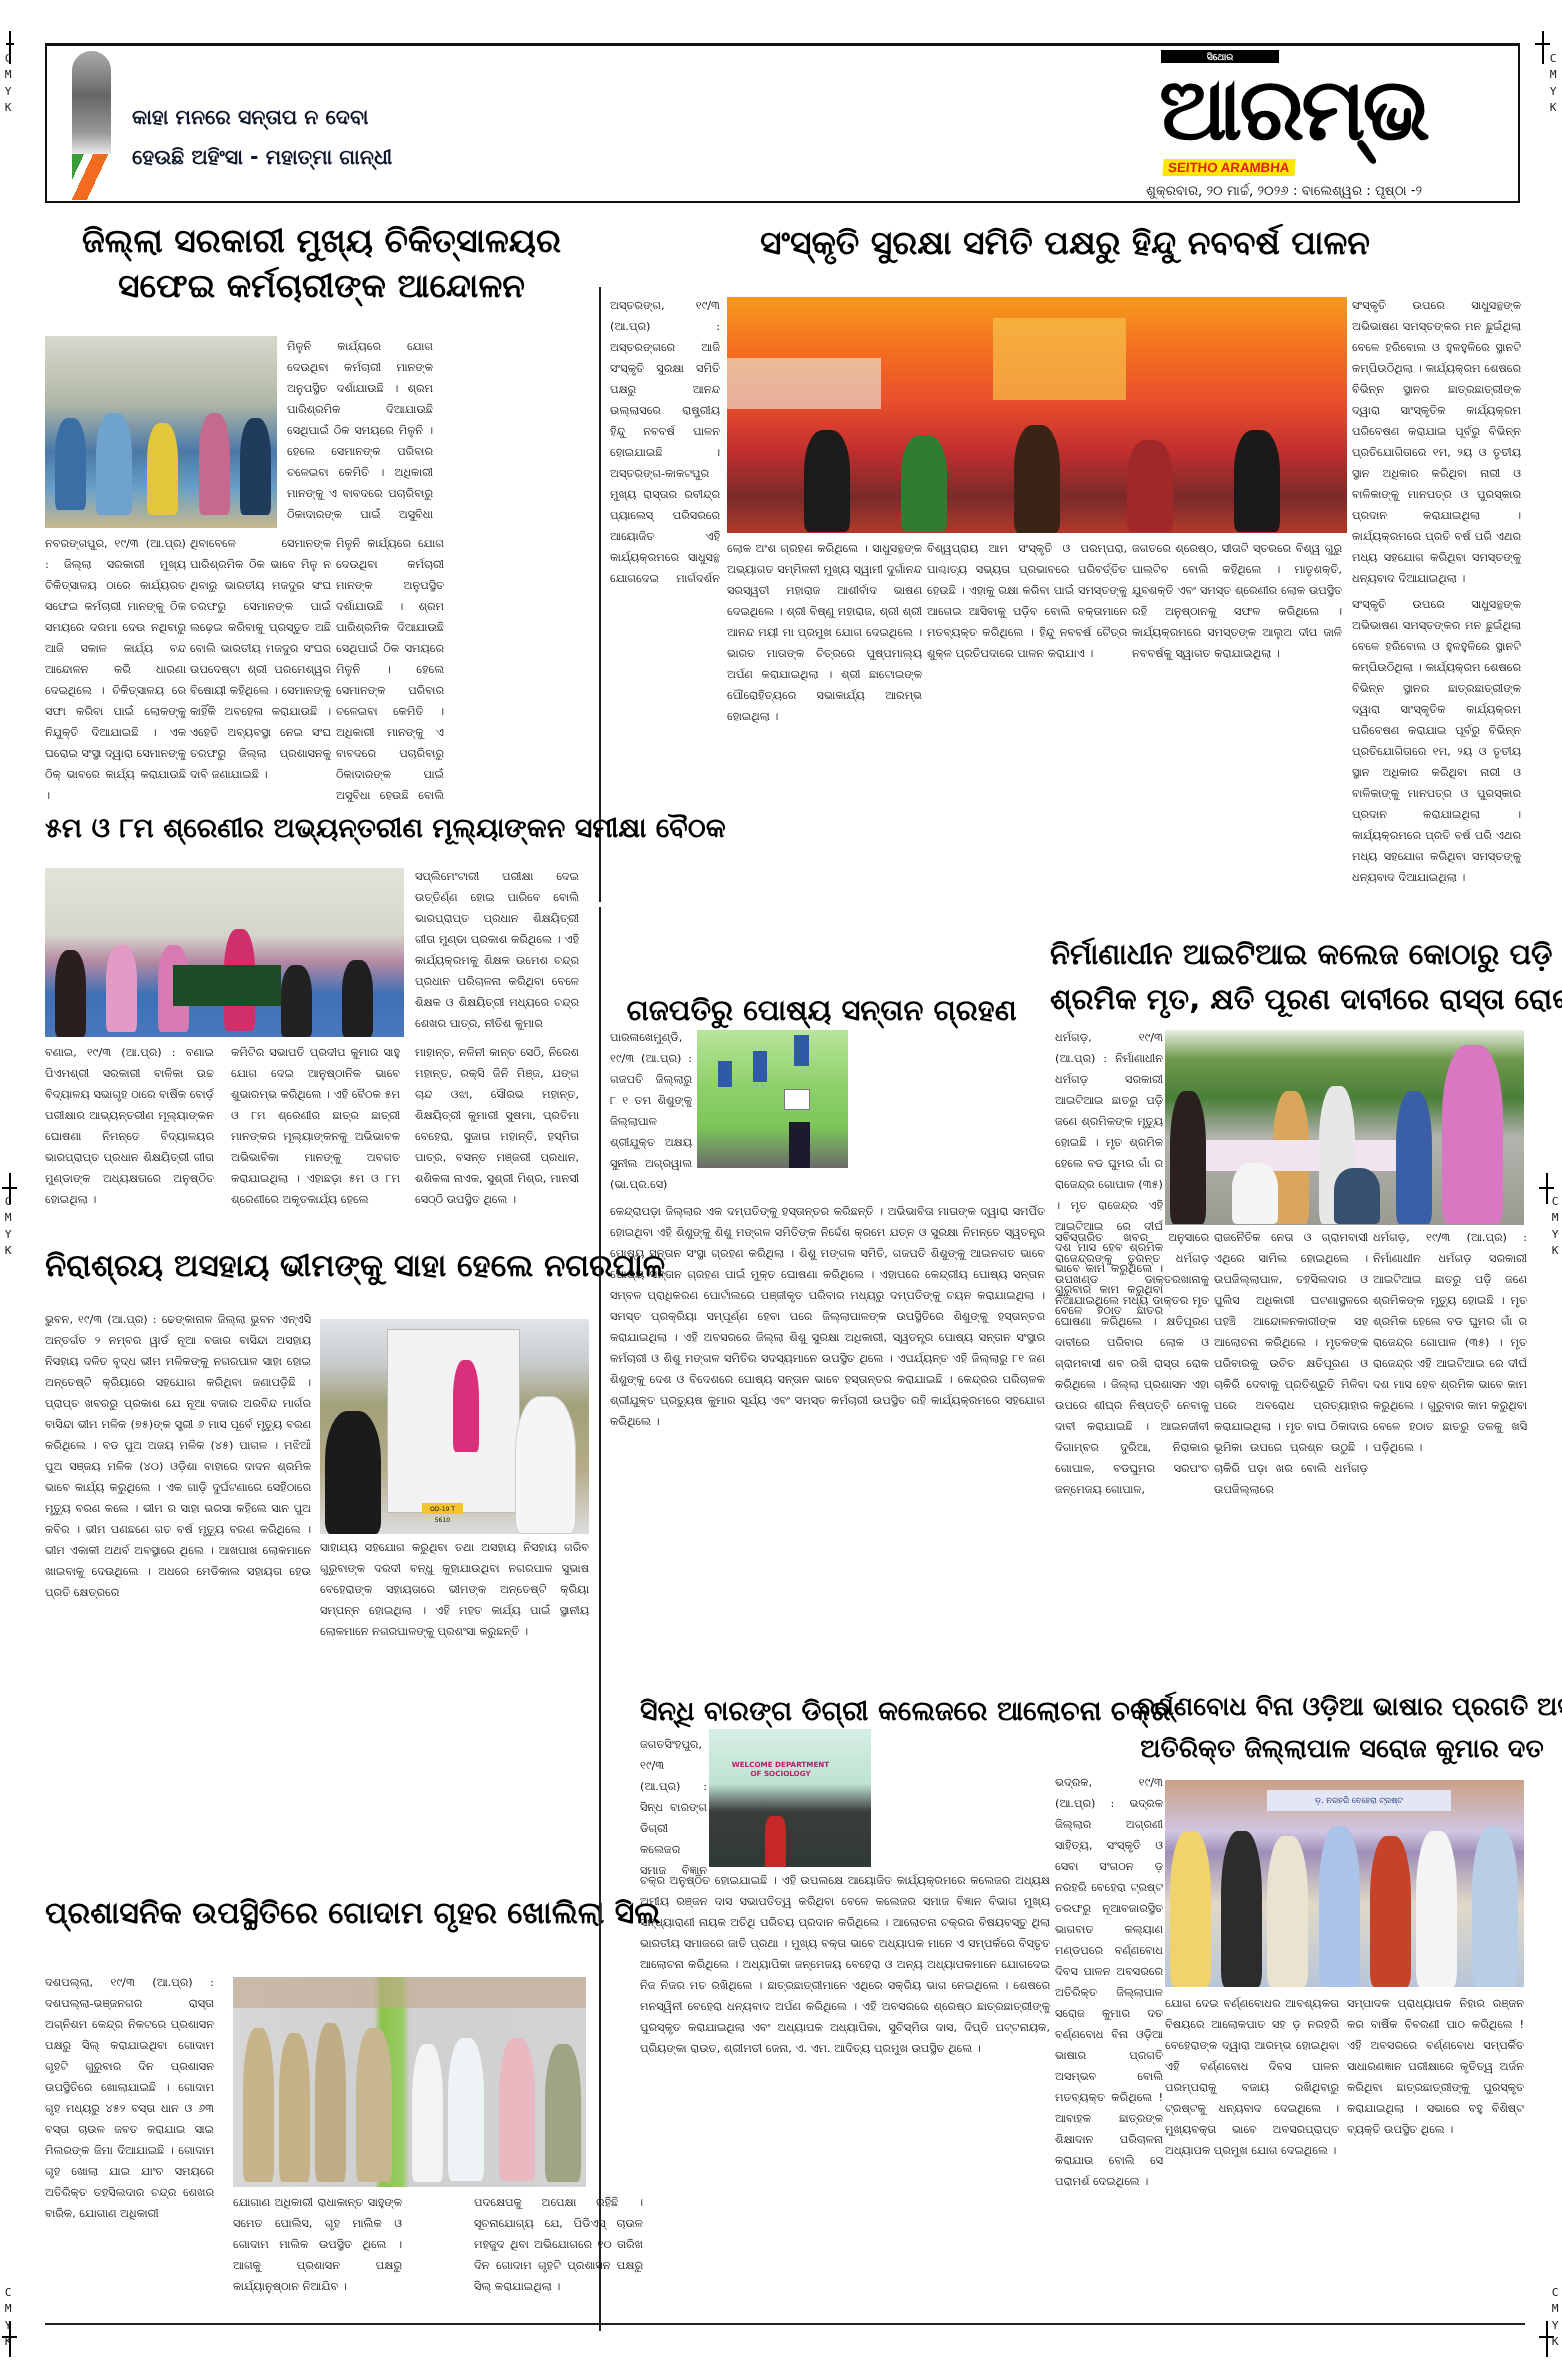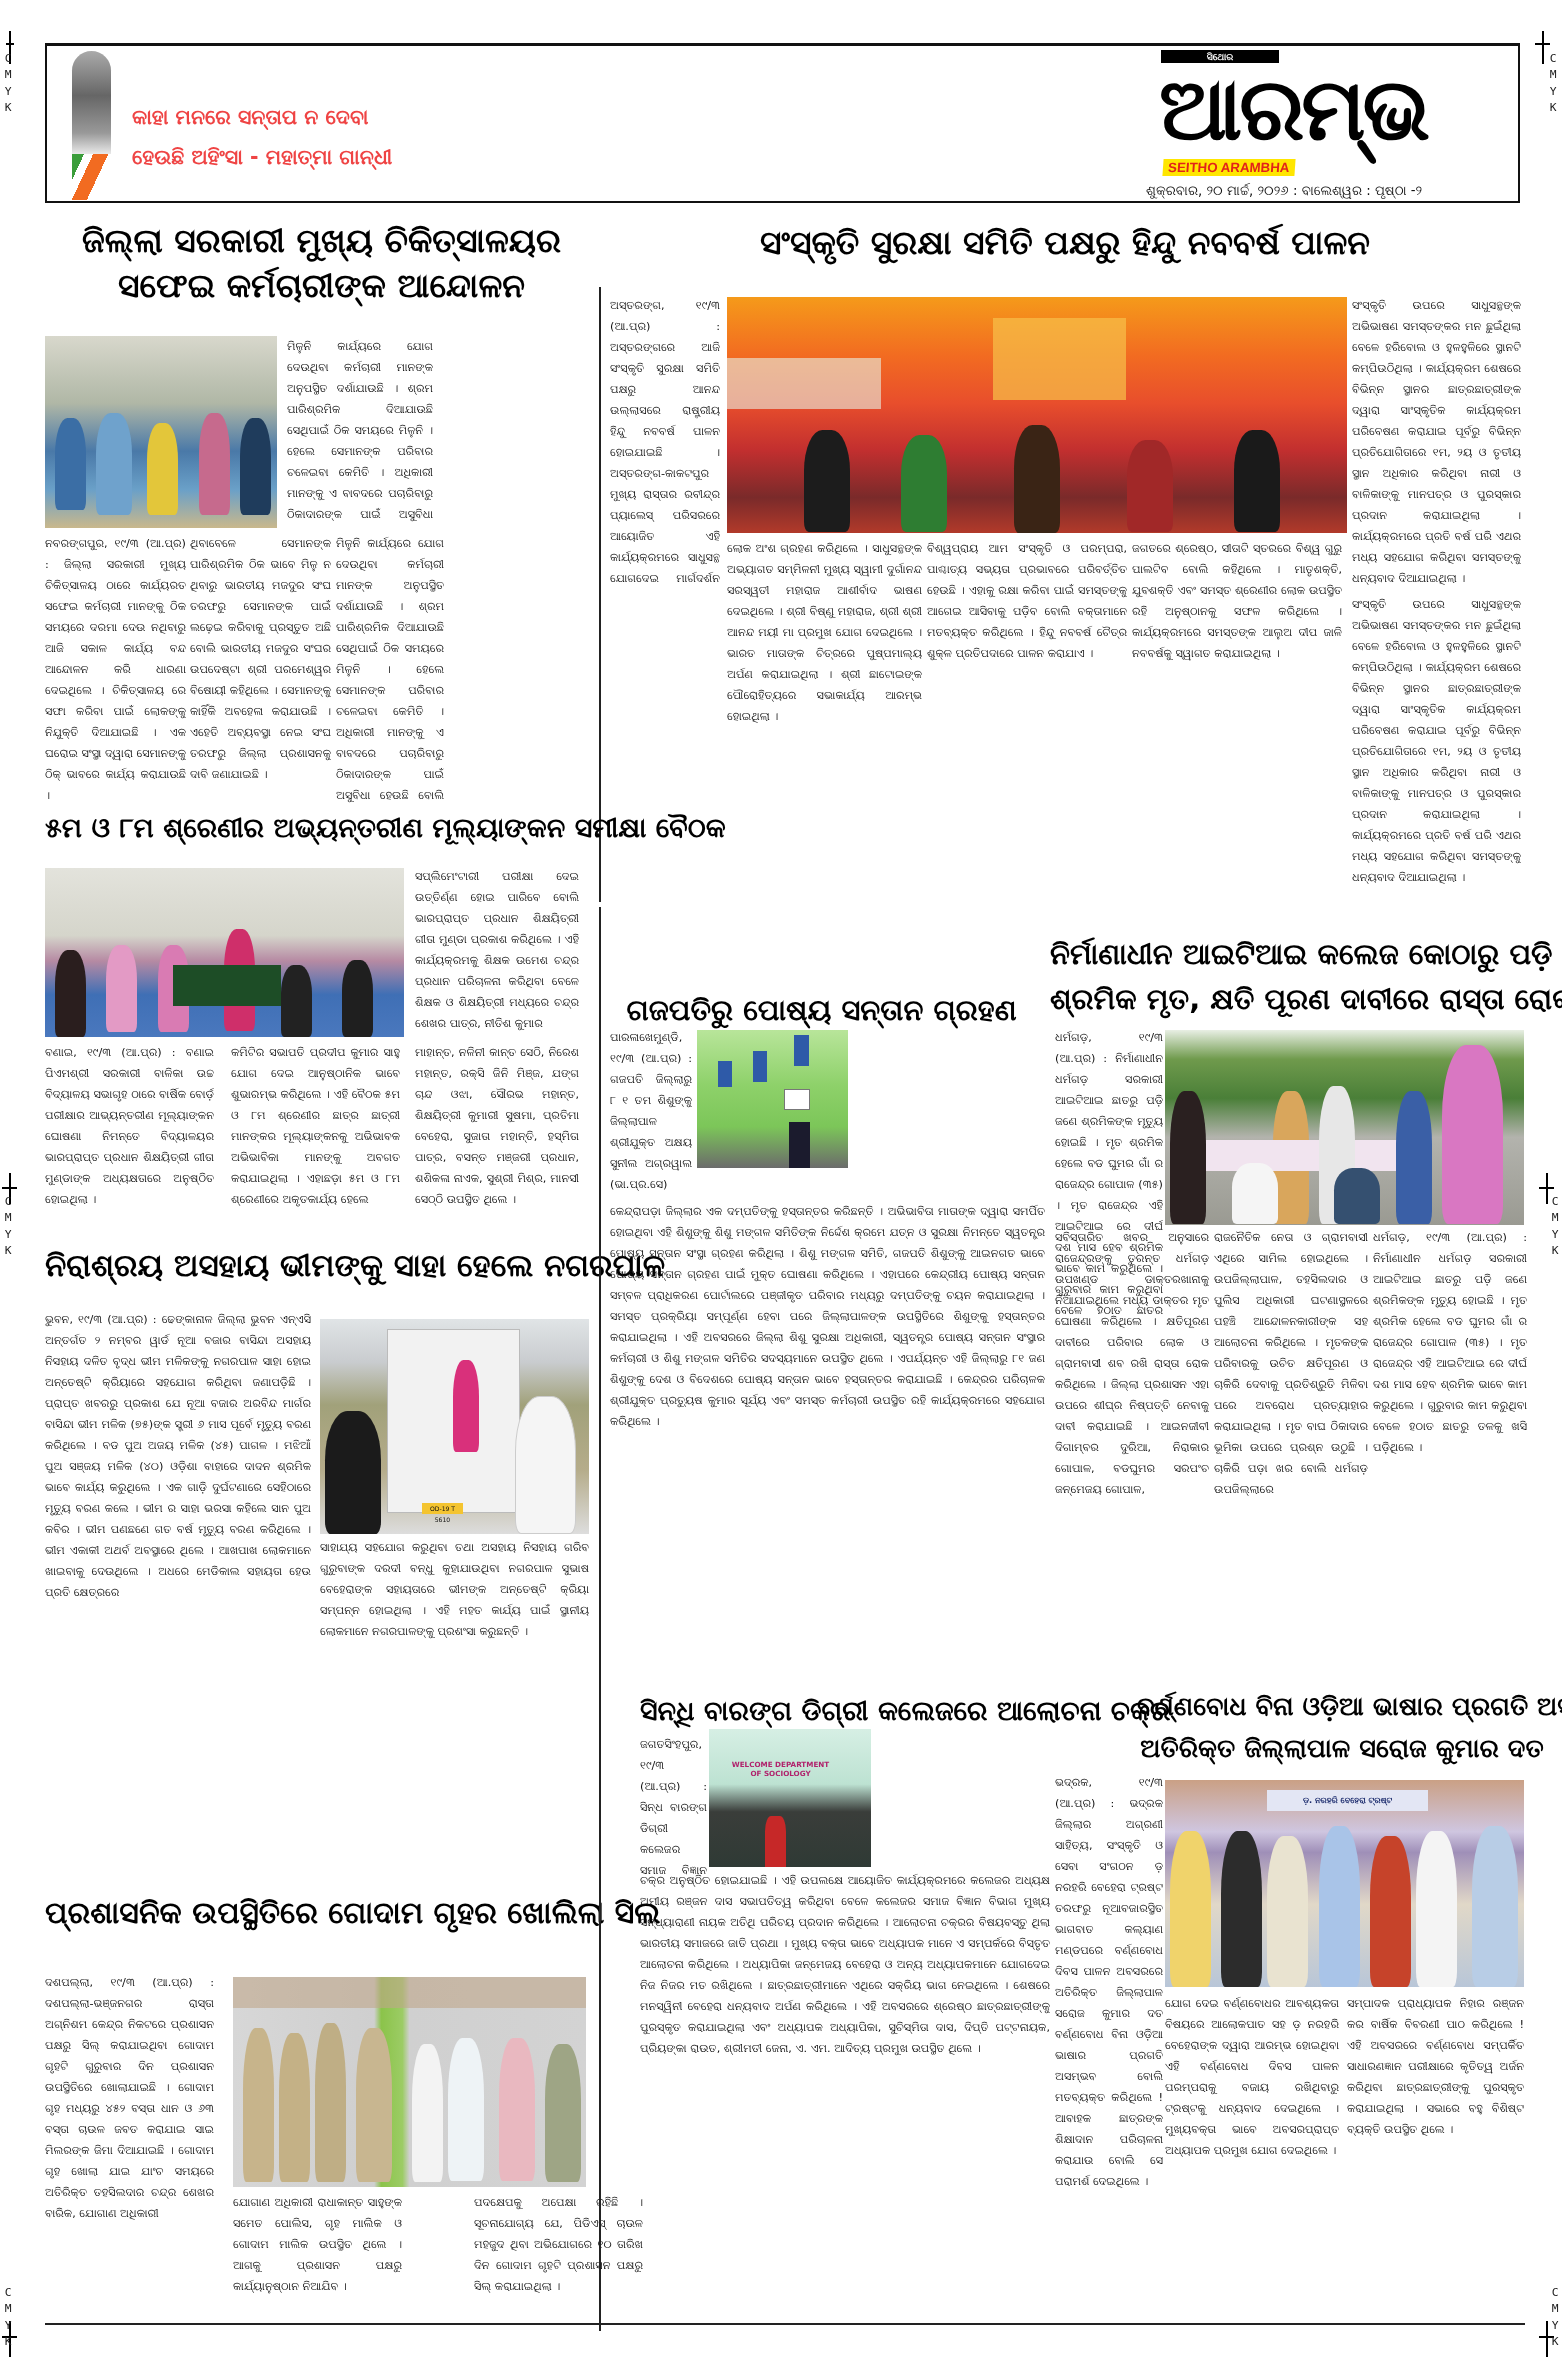--- a/index.html
+++ b/index.html
@@ -6,21 +6,21 @@
   html,body{width:1563px;height:2366px;background:#fff;overflow:hidden;}
   body{position:relative;font-family:"DejaVu Sans",sans-serif;color:#111;}
   .abs{position:absolute;}
   .crop{position:absolute;width:0;height:0;}
   .crop .v{position:absolute;width:2px;height:82px;background:#000;}
   .crop .h{position:absolute;height:2px;width:41px;background:#000;}
   .crop .cmyk{position:absolute;font-size:11.3px;line-height:16.4px;width:12.3px;text-align:center;font-family:"DejaVu Sans Mono",monospace;color:#222;white-space:pre;}
   .masthead{left:45px;top:43px;width:1475px;height:160px;border:2.6px solid #111;border-top-width:3.6px;border-bottom-width:2.6px;}
   .gandhi-photo{position:absolute;left:24.6px;top:5.1px;width:39px;height:149px;background:linear-gradient(180deg,#aaa 0%,#666 30%,#999 55%,#eee 70%);border-radius:20.5px 20.5px 3.1px 3.1px;}
   .sash{position:absolute;left:24.6px;top:108px;width:39px;height:46px;background:linear-gradient(115deg,#3a9d3a 0%,#3a9d3a 20%,#fff 20%,#fff 35%,#f26b21 35%,#f26b21 60%,#fff 60%);}
-  .quote{position:absolute;left:85px;top:51px;font-family:"DejaVu Sans",sans-serif;font-weight:bold;font-size:20.5px;line-height:40px;color:#ef4444;}
+  .quote{position:absolute;left:85px;top:51px;font-family:"DejaVu Sans",sans-serif;font-weight:bold;font-size:20.5px;line-height:40px;color:#0f172a;}
   .logo-wrap{position:absolute;left:1114px;top:0px;width:149px;height:138px;}
   .logo-band{position:absolute;left:0;top:4.1px;width:118px;height:13.3px;background:#000;color:#fff;font-size:9.2px;text-align:center;line-height:13.3px;font-weight:bold;}
   .logo-main{position:absolute;left:-2px;top:15.4px;font-size:86px;font-weight:bold;line-height:97px;color:#000;letter-spacing:-3.1px;}
   .logo-tag{position:absolute;left:2px;top:113px;background:#ffe600;color:#e2231a;font-weight:bold;font-size:13.3px;padding:1px 5.1px;font-family:"Liberation Sans",sans-serif;transform:skewX(-4deg);}
   .dateline{position:absolute;left:1099px;top:137px;font-size:13.3px;color:#111;white-space:nowrap;}
   .headline{position:absolute;font-weight:bold;color:#000000;text-align:center;white-space:nowrap;font-family:"DejaVu Sans",sans-serif;}
   .col{position:absolute;font-size:11.3px;line-height:21px;color:#111;text-align:justify;overflow:hidden;font-family:"DejaVu Sans",sans-serif;}
   .photo{position:absolute;overflow:hidden;}
   .vrule{position:absolute;width:1.5px;background:#222;}
   .hrule{position:absolute;height:1.5px;background:#222;}
@@ -211,21 +211,21 @@
   <div style="position:absolute;left:56px;top:87px;width:20.5px;height:51px;background:#c62828;border-radius:30% 30% 0 0;"></div>
 </div>
 <div class="col" style="left:640px;top:1870px;width:410px;height:441px;">ଚକ୍ର ଅନୁଷ୍ଠିତ ହୋଇଯାଇଛି । ଏହି ଉପଲକ୍ଷେ ଆୟୋଜିତ କାର୍ଯ୍ୟକ୍ରମରେ କଲେଜର ଅଧ୍ୟକ୍ଷ ଅମୀୟ ରଞ୍ଜନ ଦାସ ସଭାପତିତ୍ୱ କରିଥିବା ବେଳେ କଲେଜର ସମାଜ ବିଜ୍ଞାନ ବିଭାଗ ମୁଖ୍ୟ ସନ୍ଧ୍ୟାରାଣୀ ନାୟକ ଅତିଥି ପରିଚୟ ପ୍ରଦାନ କରିଥିଲେ । ଆଲୋଚନା ଚକ୍ରର ବିଷୟବସ୍ତୁ ଥିଲା ଭାରତୀୟ ସମାଜରେ ଜାତି ପ୍ରଥା । ମୁଖ୍ୟ ବକ୍ତା ଭାବେ ଅଧ୍ୟାପକ ମାନେ ଏ ସମ୍ପର୍କରେ ବିସ୍ତୃତ ଆଲୋଚନା କରିଥିଲେ । ଅଧ୍ୟାପିକା ଜନ୍ମେଜୟ ବେହେରା ଓ ଅନ୍ୟ ଅଧ୍ୟାପକମାନେ ଯୋଗଦେଇ ନିଜ ନିଜର ମତ ରଖିଥିଲେ । ଛାତ୍ରଛାତ୍ରୀମାନେ ଏଥିରେ ସକ୍ରିୟ ଭାଗ ନେଇଥିଲେ । ଶେଷରେ ମନସ୍ୱିନୀ ବେହେରା ଧନ୍ୟବାଦ ଅର୍ପଣ କରିଥିଲେ । ଏହି ଅବସରରେ ଶ୍ରେଷ୍ଠ ଛାତ୍ରଛାତ୍ରୀଙ୍କୁ ପୁରସ୍କୃତ କରାଯାଇଥିଲା ଏବଂ ଅଧ୍ୟାପକ ଅଧ୍ୟାପିକା, ସୁଚିସ୍ମିତା ଦାସ, ଦିପ୍ତି ପଟ୍ଟନାୟକ, ପ୍ରିୟଙ୍କା ରାଉତ, ଶ୍ରୀମତୀ ଜେନା, ଏ. ଏମ. ଆଦିତ୍ୟ ପ୍ରମୁଖ ଉପସ୍ଥିତ ଥିଲେ ।</div>
 
 <div class="headline" style="left:1137px;top:1685px;width:410px;font-size:25.6px;line-height:42px;">
   <div>ବର୍ଣ୍ଣବୋଧ ବିନା ଓଡ଼ିଆ ଭାଷାର ପ୍ରଗତି ଅସମ୍ଭବ:</div>
   <div>ଅତିରିକ୍ତ ଜିଲ୍ଲାପାଳ ସରୋଜ କୁମାର ଦତ</div>
 </div>
 <div class="col" style="left:1055px;top:1772px;width:108px;height:543px;">ଭଦ୍ରକ, ୧୯/୩ (ଆ.ପ୍ର) : ଭଦ୍ରକ ଜିଲ୍ଲାର ଅଗ୍ରଣୀ ସାହିତ୍ୟ, ସଂସ୍କୃତି ଓ ସେବା ସଂଗଠନ ଡ଼ ନରହରି ବେହେରା ଟ୍ରଷ୍ଟ ତରଫରୁ ନୂଆବଜାରସ୍ଥିତ ଭାଗବାତ କଲ୍ୟାଣ ମଣ୍ଡପରେ ବର୍ଣ୍ଣବୋଧ ଦିବସ ପାଳନ ଅବସରରେ ଅତିରିକ୍ତ ଜିଲ୍ଲାପାଳ ସରୋଜ କୁମାର ଦତ ବର୍ଣ୍ଣବୋଧ ବିନା ଓଡ଼ିଆ ଭାଷାର ପ୍ରଗତି ଅସମ୍ଭବ ବୋଲି ମତବ୍ୟକ୍ତ କରିଥିଲେ ! ଆବାହକ ଛାତ୍ରଙ୍କ ଶିକ୍ଷାଦାନ ପରିଚାଳନା କରାଯାଉ ବୋଲି ସେ ପରାମର୍ଶ ଦେଇଥିଲେ ।</div>
 <div class="photo" style="left:1165px;top:1780px;width:359px;height:207px;background:linear-gradient(180deg,#caa085 0%,#cfc6e0 25%,#9f8fb8 35%,#e1d8c8 60%,#b8c6d8 100%);">
-  <div style="position:absolute;left:102px;top:10.2px;width:161px;height:20.5px;background:#e3e6f4;font-size:8.2px;font-weight:bold;color:#1a2a6c;text-align:center;line-height:20.5px;">ଡ଼. ନରହରି ବେହେରା ଟ୍ରଷ୍ଟ</div>
+  <div style="position:absolute;left:102px;top:10.2px;width:184px;height:20.5px;background:#e3e6f4;font-size:8.2px;font-weight:normal;color:#1a2a6c;text-align:center;line-height:20.5px;">ଡ଼. ନରହରି ବେହେରା ଟ୍ରଷ୍ଟ</div>
   <div class="ph-people" style="left:5.1px;top:51px;width:41px;height:156px;background:#f0d36b;"></div>
   <div class="ph-people" style="left:56px;top:51px;width:41px;height:156px;background:#2c2c2c;"></div>
   <div class="ph-people" style="left:102px;top:56px;width:41px;height:151px;background:#e9e3d0;"></div>
   <div class="ph-people" style="left:154px;top:46px;width:41px;height:161px;background:#a9c4e8;"></div>
   <div class="ph-people" style="left:205px;top:56px;width:41px;height:151px;background:#c6432a;"></div>
   <div class="ph-people" style="left:251px;top:51px;width:41px;height:156px;background:#f4f4f4;"></div>
   <div class="ph-people" style="left:307px;top:46px;width:46px;height:161px;background:#b8cde6;"></div>
 </div>
 <div class="col" style="left:1165px;top:1993px;width:174px;height:323px;">ଯୋଗ ଦେଇ ବର୍ଣ୍ଣବୋଧର ଆବଶ୍ୟକତା ବିଷୟରେ ଆଲୋକପାତ ସହ ଡ଼ ନରହରି ବେହେରାଙ୍କ ଦ୍ୱାରା ଆରମ୍ଭ ହୋଇଥିବା ଏହି ବର୍ଣ୍ଣବୋଧ ଦିବସ ପାଳନ ପରମ୍ପରାକୁ ବଜାୟ ରଖିଥିବାରୁ ଟ୍ରଷ୍ଟକୁ ଧନ୍ୟବାଦ ଦେଇଥିଲେ । ମୁଖ୍ୟବକ୍ତା ଭାବେ ଅବସରପ୍ରାପ୍ତ ଅଧ୍ୟାପକ ପ୍ରମୁଖ ଯୋଗ ଦେଇଥିଲେ ।</div>
 <div class="col" style="left:1347px;top:1993px;width:177px;height:323px;">ସମ୍ପାଦକ ପ୍ରାଧ୍ୟାପକ ନିହାର ରଞ୍ଜନ କର ବାର୍ଷିକ ବିବରଣୀ ପାଠ କରିଥିଲେ ! ଏହି ଅବସରରେ ବର୍ଣ୍ଣବୋଧ ସମ୍ପର୍କିତ ସାଧାରଣଜ୍ଞାନ ପରୀକ୍ଷାରେ କୃତିତ୍ୱ ଅର୍ଜନ କରିଥିବା ଛାତ୍ରଛାତ୍ରୀଙ୍କୁ ପୁରସ୍କୃତ କରାଯାଇଥିଲା । ସଭାରେ ବହୁ ବିଶିଷ୍ଟ ବ୍ୟକ୍ତି ଉପସ୍ଥିତ ଥିଲେ ।</div>

